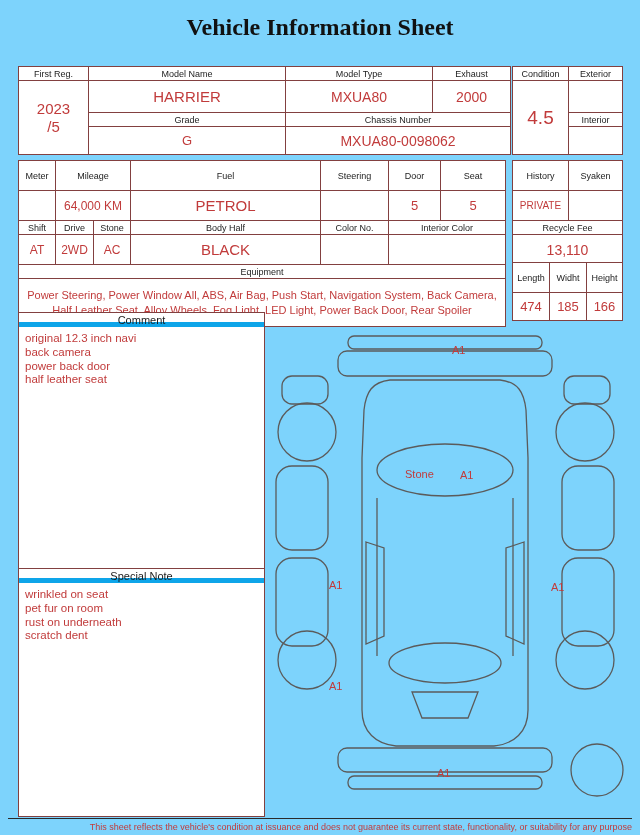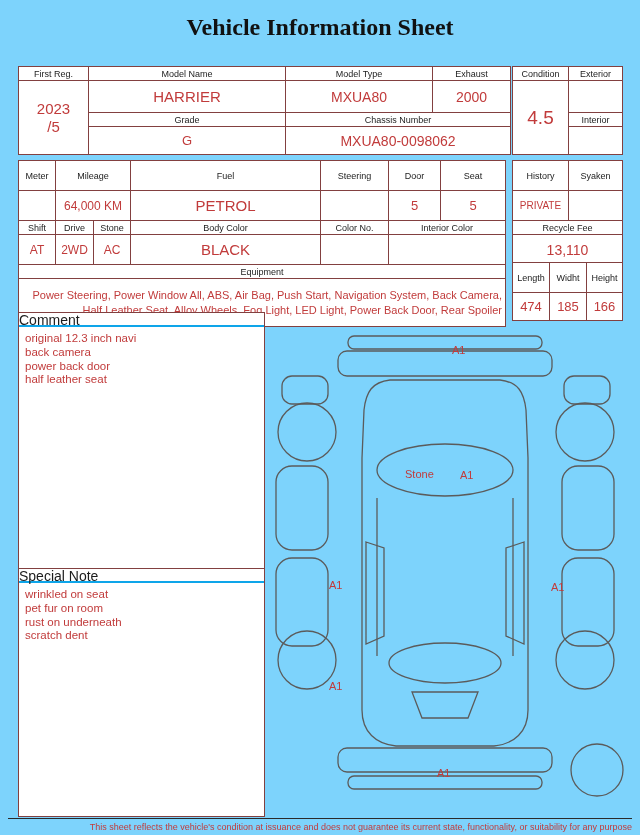--- a/index.html
+++ b/index.html
@@ -17,26 +17,26 @@
   tr.h28 > td { height:28px; }
   tr.h30 > td { height:30px; }
   tr.h32 > td { height:32px; }
   tr.h48 > td { height:48px; }
 
   .hdr { font-size:9px; color:#1c1c1c; text-align:center; }
   .val { color:#c13b3b; text-align:center; font-size:13px; }
   .f10 { font-size:10px; } .f12 { font-size:12px; } .f13 { font-size:13px; }
   .f14 { font-size:14px; } .f15 { font-size:15px; } .f19 { font-size:19px; }
   .pre { white-space:pre-line; line-height:1.15; }
-  .eq  { color:#c13b3b; font-size:11px; line-height:1.3; text-align:right;
+  .eq  { color:#c13b3b; font-size:11px; line-height:1.3; text-align:center;
          padding:1px 3px; vertical-align:top; }
 
   .notes { position:absolute; left:18px; top:312px; width:247px; border:1px solid #824040; background:#fff; }
-  .note-hdr { border-bottom:2px solid #0ea5e9; height:14px; line-height:14px;
-              font-size:14px; color:#1c1c1c; }
+  .note-hdr { border-bottom:5px solid #0ea5e9; height:14px; line-height:14px;
+              font-size:11px; color:#1c1c1c; text-align:center; }
   .note-body { padding:5px 6px; color:#c13b3b; font-size:11.5px; line-height:1.2; }
   .note-body.first { height:242px; border-bottom:1px solid #824040; }
   .note-body.second { height:233px; }
 
   .diagram { position:absolute; left:262px; top:318px; width:368px; height:496px; }
   .diagram svg { display:block; }
   .ann { position:absolute; color:#c13b3b; font-size:11px; white-space:nowrap; }
 
   .footer { position:absolute; left:8px; top:818px; width:624px; border-top:1px solid #2a2a2a;
             padding-top:3px; text-align:right; color:#c13b3b; font-size:9px; }
@@ -127,21 +127,21 @@
       <td class="val f12" colspan="2">64,000 KM</td>
       <td class="val f15">PETROL</td>
       <td class="val f12"></td>
       <td class="val f13">5</td>
       <td class="val f13">5</td>
     </tr>
     <tr class="h14">
       <td class="hdr">Shift</td>
       <td class="hdr">Drive</td>
       <td class="hdr">Stone</td>
-      <td class="hdr">Body Color</td>
+      <td class="hdr">Body Half</td>
       <td class="hdr">Color No.</td>
       <td class="hdr" colspan="2">Interior Color</td>
     </tr>
     <tr class="h30">
       <td class="val f12">AT</td>
       <td class="val f12">2WD</td>
       <td class="val f12">AC</td>
       <td class="val f15">BLACK</td>
       <td class="val f12"></td>
       <td class="val f12" colspan="2"></td>

